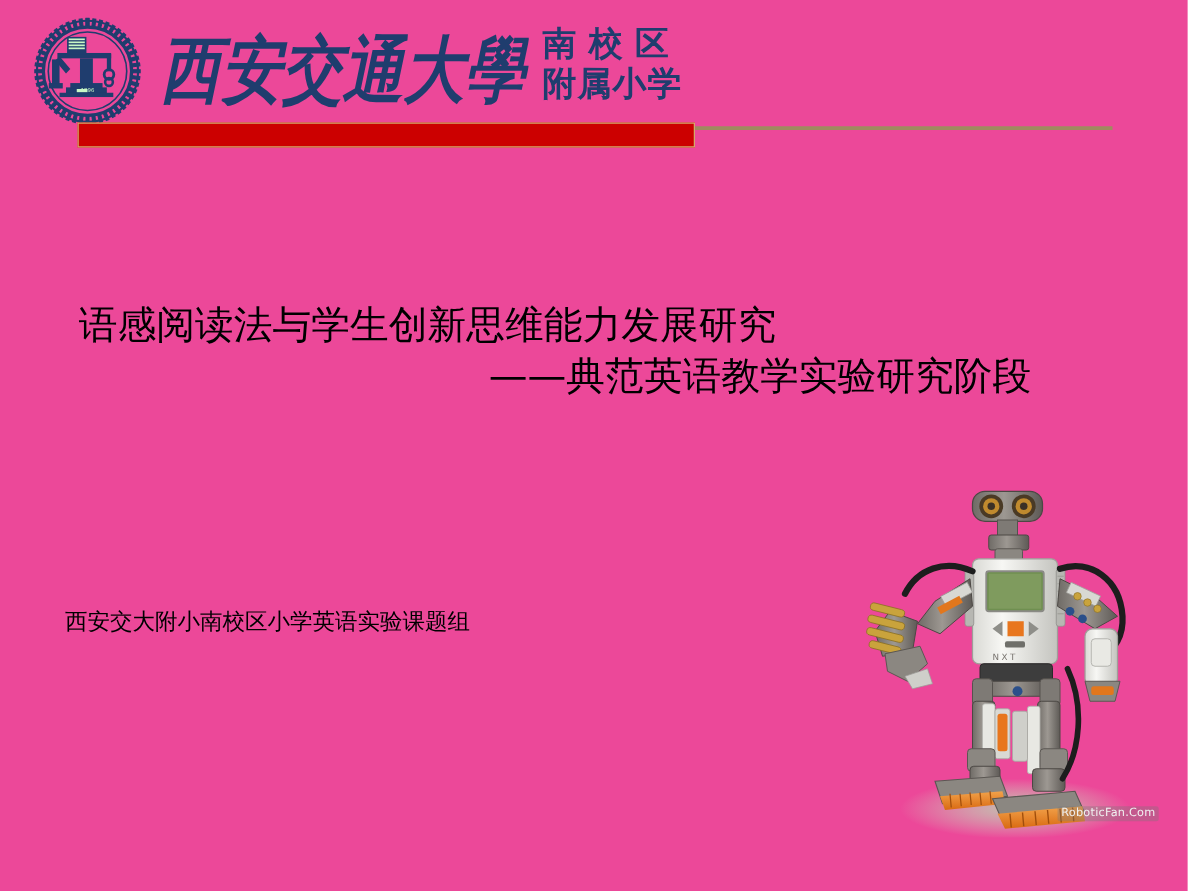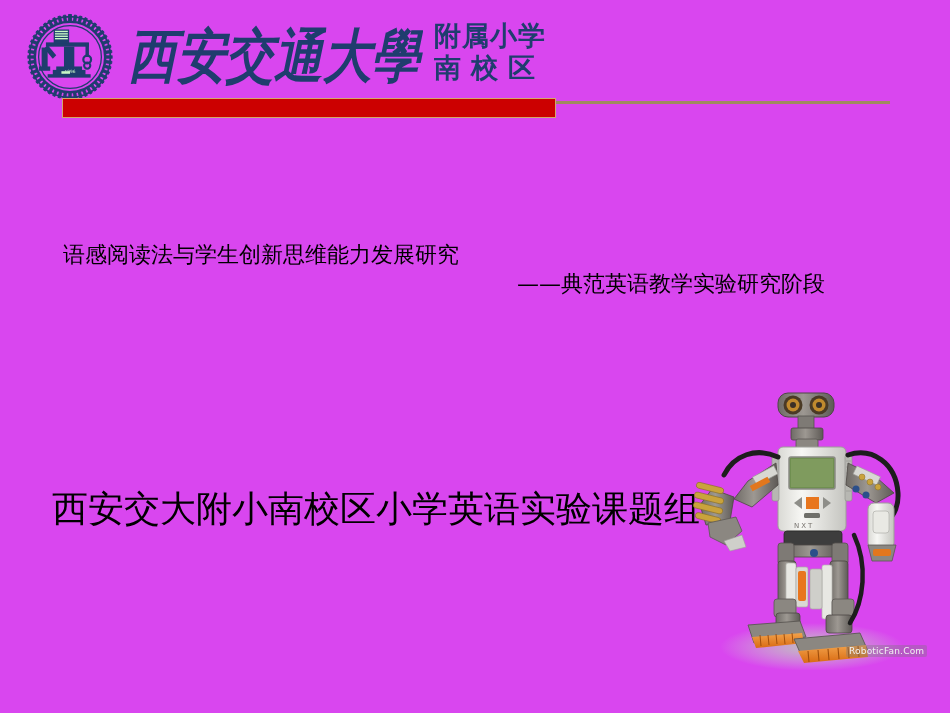--- a/index.html
+++ b/index.html
@@ -10,21 +10,21 @@
     width: 950px;
     height: 713px;
     overflow: hidden;
     font-family: "Liberation Sans", "DejaVu Sans", sans-serif;
   }
 
   #slide {
     position: relative;
     width: 950px;
     height: 713px;
-    background: #d946ef;
+    background: #ec4899;
     overflow: hidden;
   }
 
   
   #banner {
     position: absolute;
     left: 0;
     top: 0;
     width: 950px;
     height: 130px;
@@ -98,21 +98,21 @@
   }
 
   
   #title-block {
     position: absolute;
     left: 0;
     top: 240px;
     width: 840px;
     color: #000000;
     font-family: "DejaVu Sans", "Liberation Sans", sans-serif;
-    font-size: 22px;
+    font-size: 31px;
     font-weight: normal;
     line-height: 1.32;
     letter-spacing: 0px;
   }
   .title-line-1 {
     padding-left: 63px;
     white-space: nowrap;
   }
   .title-line-2 {
     padding-left: 16px;
@@ -125,21 +125,21 @@
     white-space: nowrap;
   }
 
   
   #subtitle {
     position: absolute;
     left: 52px;
     top: 485px;
     color: #000000;
     font-family: "DejaVu Sans", "Liberation Sans", sans-serif;
-    font-size: 36px;
+    font-size: 18px;
     white-space: nowrap;
   }
 
   
   #robot-wrap {
     position: absolute;
     left: 690px;
     top: 385px;
     width: 250px;
     height: 285px;
@@ -267,22 +267,22 @@
       </svg>
     </div>
 
     <div id="uni-name">
       <svg viewBox="0 0 295 78" width="295" height="78" aria-hidden="true">
         <text id="uni-name-text" x="0" y="60" font-size="58" textLength="292" lengthAdjust="spacingAndGlyphs">西安交通大學</text>
       </svg>
     </div>
 
     <div id="affil">
+      <div class="affil-line spaced">南校区</div>
       <div class="affil-line">附属小学</div>
-      <div class="affil-line spaced">南校区</div>
     </div>
 
     <div id="rule-line"></div>
     <div id="red-bar"></div>
   </div>
 
   <div id="title-block">
     <div class="title-line-1">语感阅读法与学生创新思维能力发展研究</div>
     <div class="title-line-2">——典范英语教学实验研究阶段</div>
   </div>

